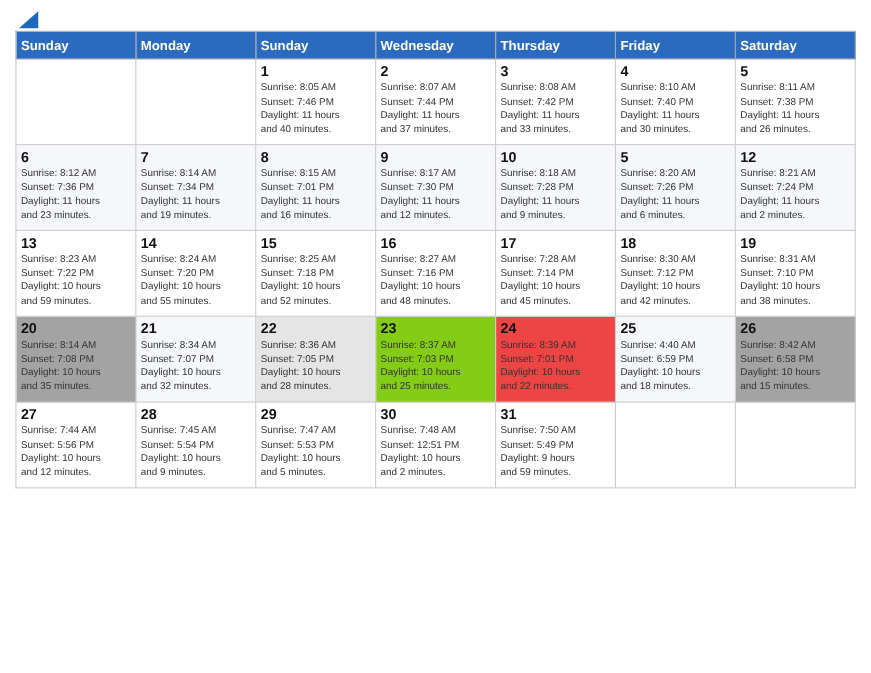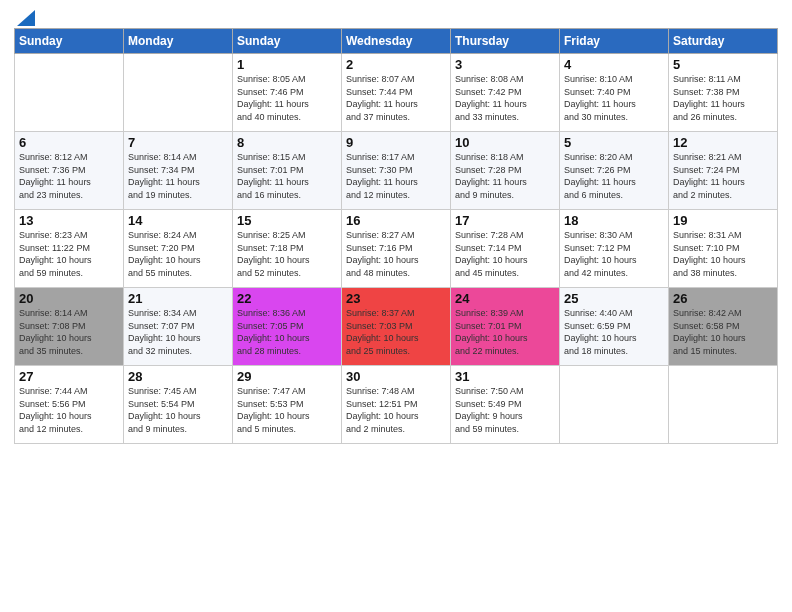--- a/index.html
+++ b/index.html
@@ -219,21 +219,21 @@
             <div class="day-info" style="white-space: pre-line;">Sunrise: 8:21 AM
 Sunset: 7:24 PM
 Daylight: 11 hours
 and 2 minutes.</div>
           </td>
         </tr>
         <tr>
           <td>
             <span class="day-number">13</span>
             <div class="day-info" style="white-space: pre-line;">Sunrise: 8:23 AM
-Sunset: 11:22 PM
+Sunset: 7:22 PM
 Daylight: 10 hours
 and 59 minutes.</div>
           </td>
           <td>
             <span class="day-number">14</span>
             <div class="day-info" style="white-space: pre-line;">Sunrise: 8:24 AM
 Sunset: 7:20 PM
 Daylight: 10 hours
 and 55 minutes.</div>
           </td>
@@ -281,35 +281,35 @@
 Daylight: 10 hours
 and 35 minutes.</div>
           </td>
           <td style="background: rgb(245, 247, 251);">
             <span class="day-number">21</span>
             <div class="day-info" style="white-space: pre-line;">Sunrise: 8:34 AM
 Sunset: 7:07 PM
 Daylight: 10 hours
 and 32 minutes.</div>
           </td>
-          <td style="background: #d946ef;">
+          <td style="background: #e5e5e5;">
             <span class="day-number">22</span>
             <div class="day-info" style="white-space: pre-line;">Sunrise: 8:36 AM
 Sunset: 7:05 PM
 Daylight: 10 hours
 and 28 minutes.</div>
           </td>
-          <td style="background: #ef4444;">
+          <td style="background: #84cc16;">
             <span class="day-number">23</span>
             <div class="day-info" style="white-space: pre-line;">Sunrise: 8:37 AM
 Sunset: 7:03 PM
 Daylight: 10 hours
 and 25 minutes.</div>
           </td>
-          <td style="background: #ec4899;">
+          <td style="background: #ef4444;">
             <span class="day-number">24</span>
             <div class="day-info" style="white-space: pre-line;">Sunrise: 8:39 AM
 Sunset: 7:01 PM
 Daylight: 10 hours
 and 22 minutes.</div>
           </td>
           <td style="background: rgb(245, 247, 251);">
             <span class="day-number">25</span>
             <div class="day-info" style="white-space: pre-line;">Sunrise: 4:40 AM
 Sunset: 6:59 PM

